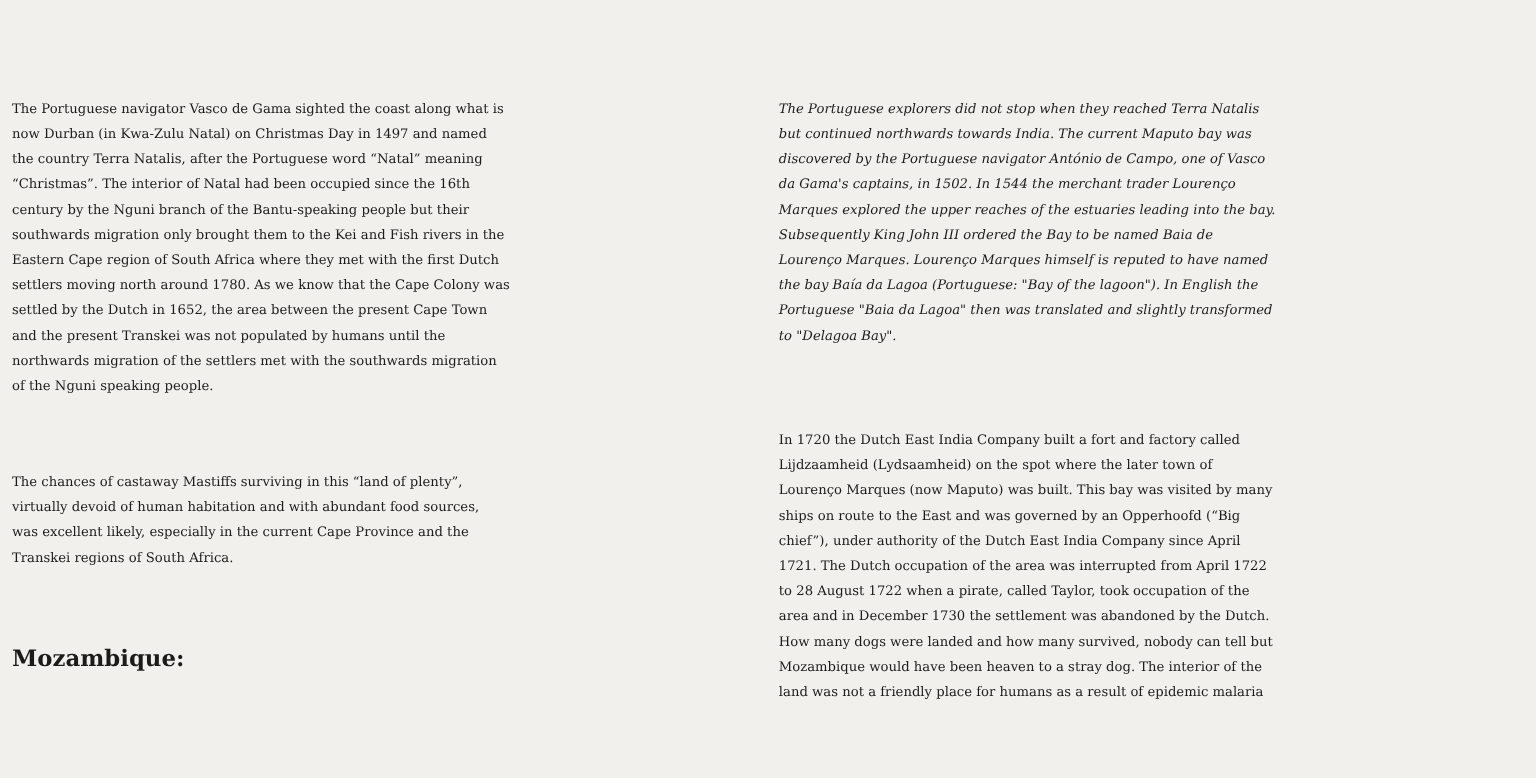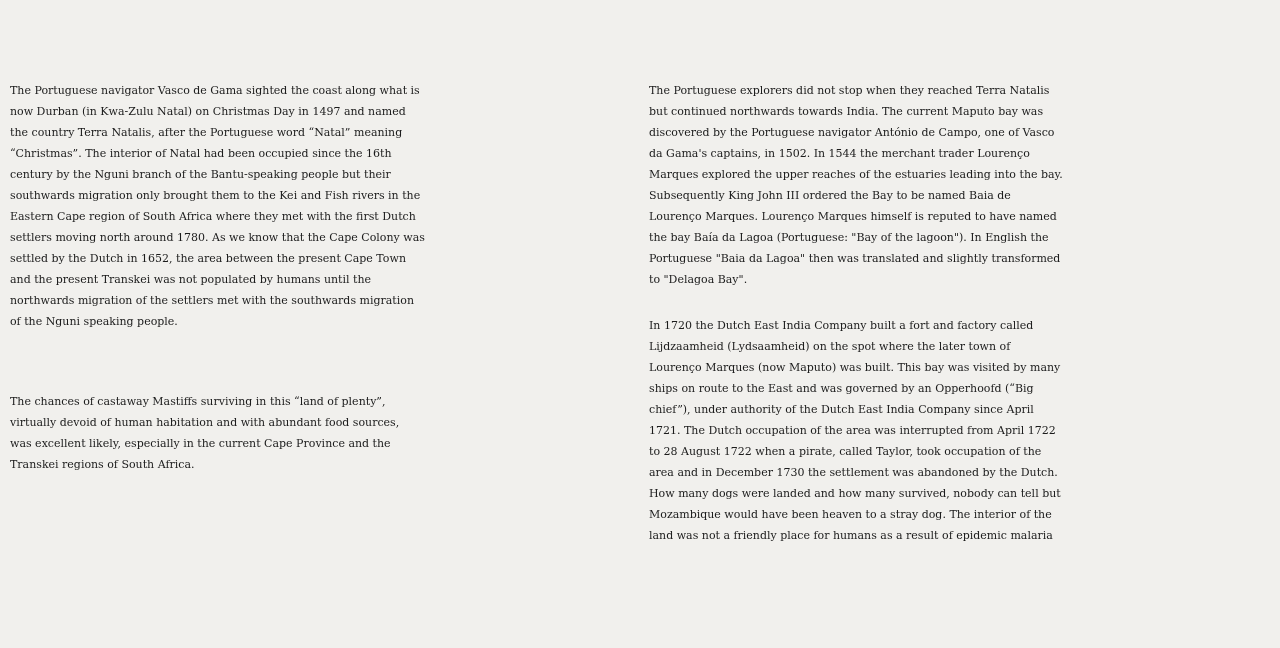--- a/index.html
+++ b/index.html
@@ -31,21 +31,21 @@
     width: 625px;
   }
   .para {
     font-size: 11px;
     line-height: 21px;
     white-space: pre-line;
     letter-spacing: 0;
   }
   .column-left .para-1 { margin-bottom: 59px; }
   .column-left .para-2 { margin-bottom: 63px; }
-  .column-right .para-1 { margin-bottom: 25px; }
+  .column-right .para-1 { margin-bottom: 66px; font-style: italic; }
   .section-heading {
     font-size: 19px;
     font-weight: bold;
     line-height: 23px;
   }
 </style>
 </head>
 <body>
 
 <div class="page">
@@ -60,20 +60,21 @@
 Eastern Cape region of South Africa where they met with the first Dutch
 settlers moving north around 1780. As we know that the Cape Colony was
 settled by the Dutch in 1652, the area between the present Cape Town
 and the present Transkei was not populated by humans until the
 northwards migration of the settlers met with the southwards migration
 of the Nguni speaking people.</div>
     <div class="para para-2">The chances of castaway Mastiffs surviving in this “land of plenty”,
 virtually devoid of human habitation and with abundant food sources,
 was excellent likely, especially in the current Cape Province and the
 Transkei regions of South Africa.</div>
+    <div class="section-heading">Mozambique:</div>
   </div>
 
   <div class="column column-right">
     <div class="para para-1">The Portuguese explorers did not stop when they reached Terra Natalis
 but continued northwards towards India. The current Maputo bay was
 discovered by the Portuguese navigator António de Campo, one of Vasco
 da Gama's captains, in 1502. In 1544 the merchant trader Lourenço
 Marques explored the upper reaches of the estuaries leading into the bay.
 Subsequently King John III ordered the Bay to be named Baia de
 Lourenço Marques. Lourenço Marques himself is reputed to have named

